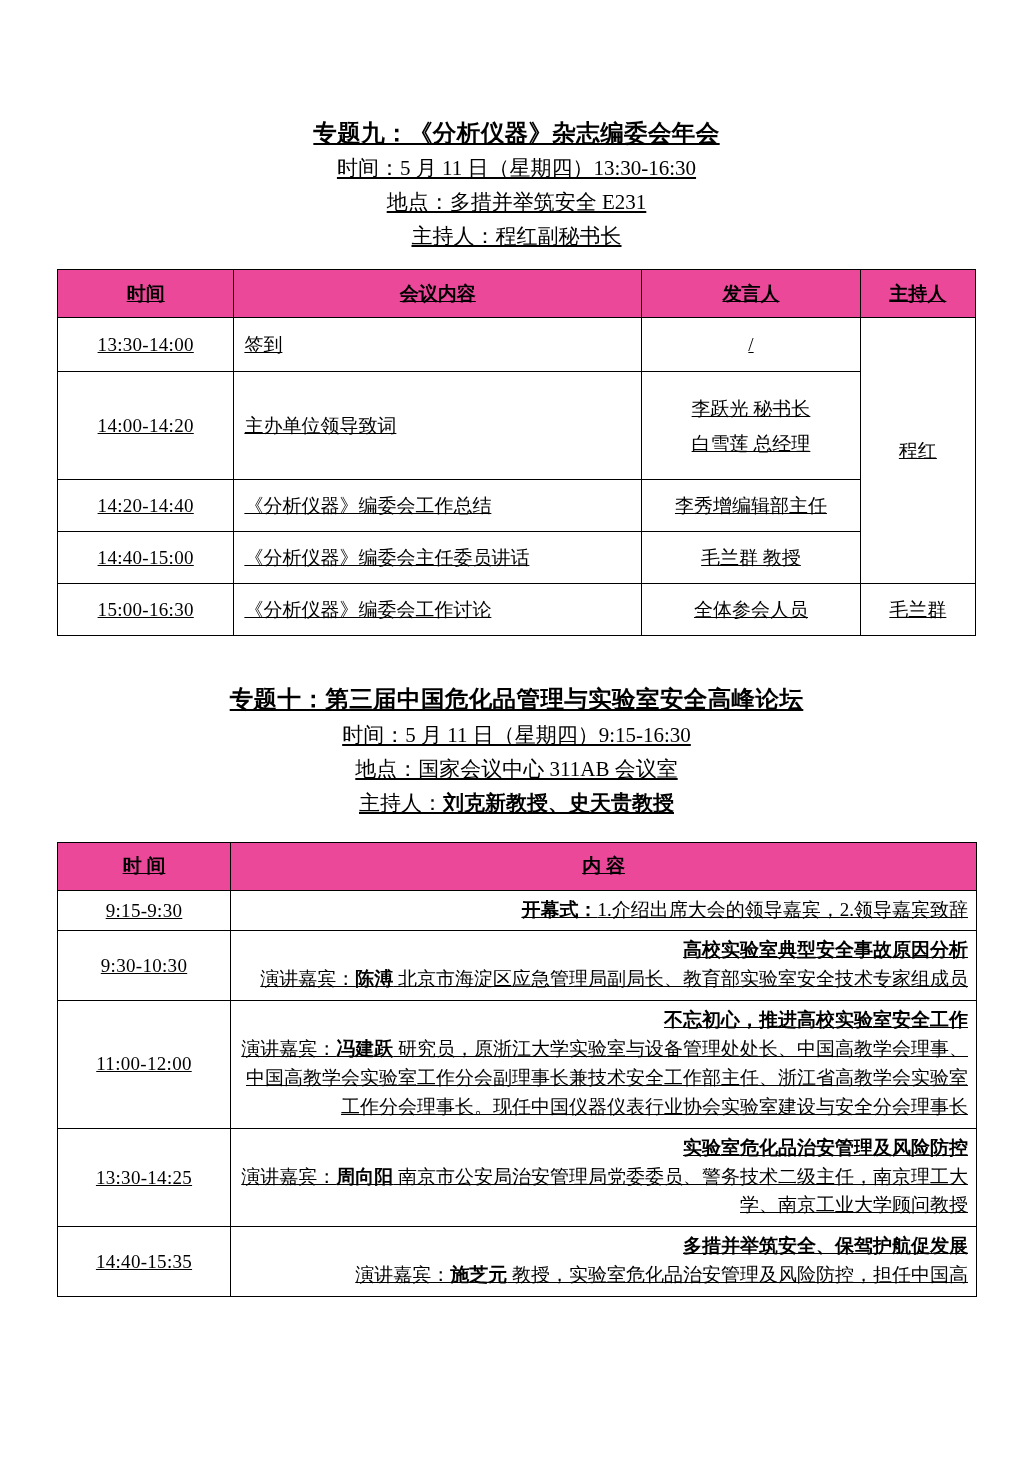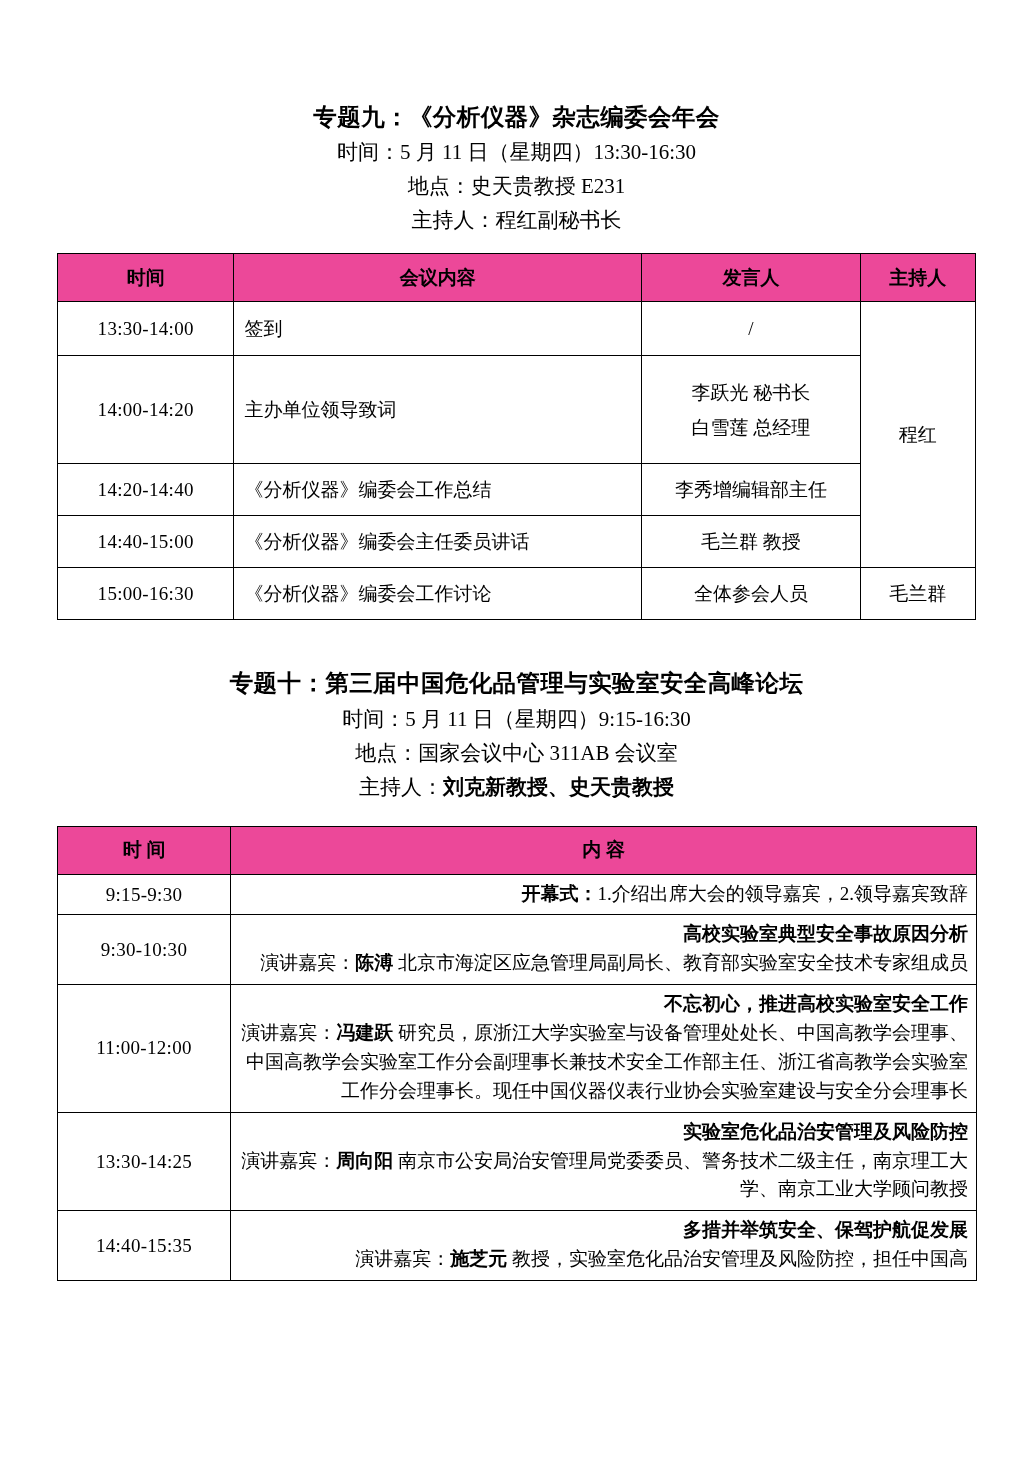--- a/index.html
+++ b/index.html
@@ -12,22 +12,23 @@
     width: 1033px;
     height: 1460px;
     font-family: "Liberation Serif", "DejaVu Serif", serif;
     color: #000000;
     position: relative;
     overflow: hidden;
   }
   .page {
     width: 1033px;
     height: 1448px;
-    padding: 0 57px;
+    padding: 16px 57px;
     position: relative;
+    text-decoration: underline;
   }
 
   
   .section-head {
     text-align: center;
   }
   .sec-title {
     font-weight: bold;
     font-size: 23.5px;
     letter-spacing: 0.4px;
@@ -121,21 +122,21 @@
 </head>
 <body>
 
 <div class="page">
 
   <div class="top-pad"></div>
 
   <div class="section-head">
     <div class="sec-title">专题九：《分析仪器》杂志编委会年会</div>
     <div class="sec-line">时间：5 月 11 日（星期四）13:30-16:30</div>
-    <div class="sec-line">地点：史天贵教授 E231</div>
+    <div class="sec-line">地点：多措并举筑安全 E231</div>
     <div class="sec-line">主持人：程红副秘书长</div>
   </div>
 
   <div class="gap-3"></div>
 
   <table class="t1">
     <colgroup>
       <col class="c-time">
         <col class="c-topic">
         <col class="c-speak">

